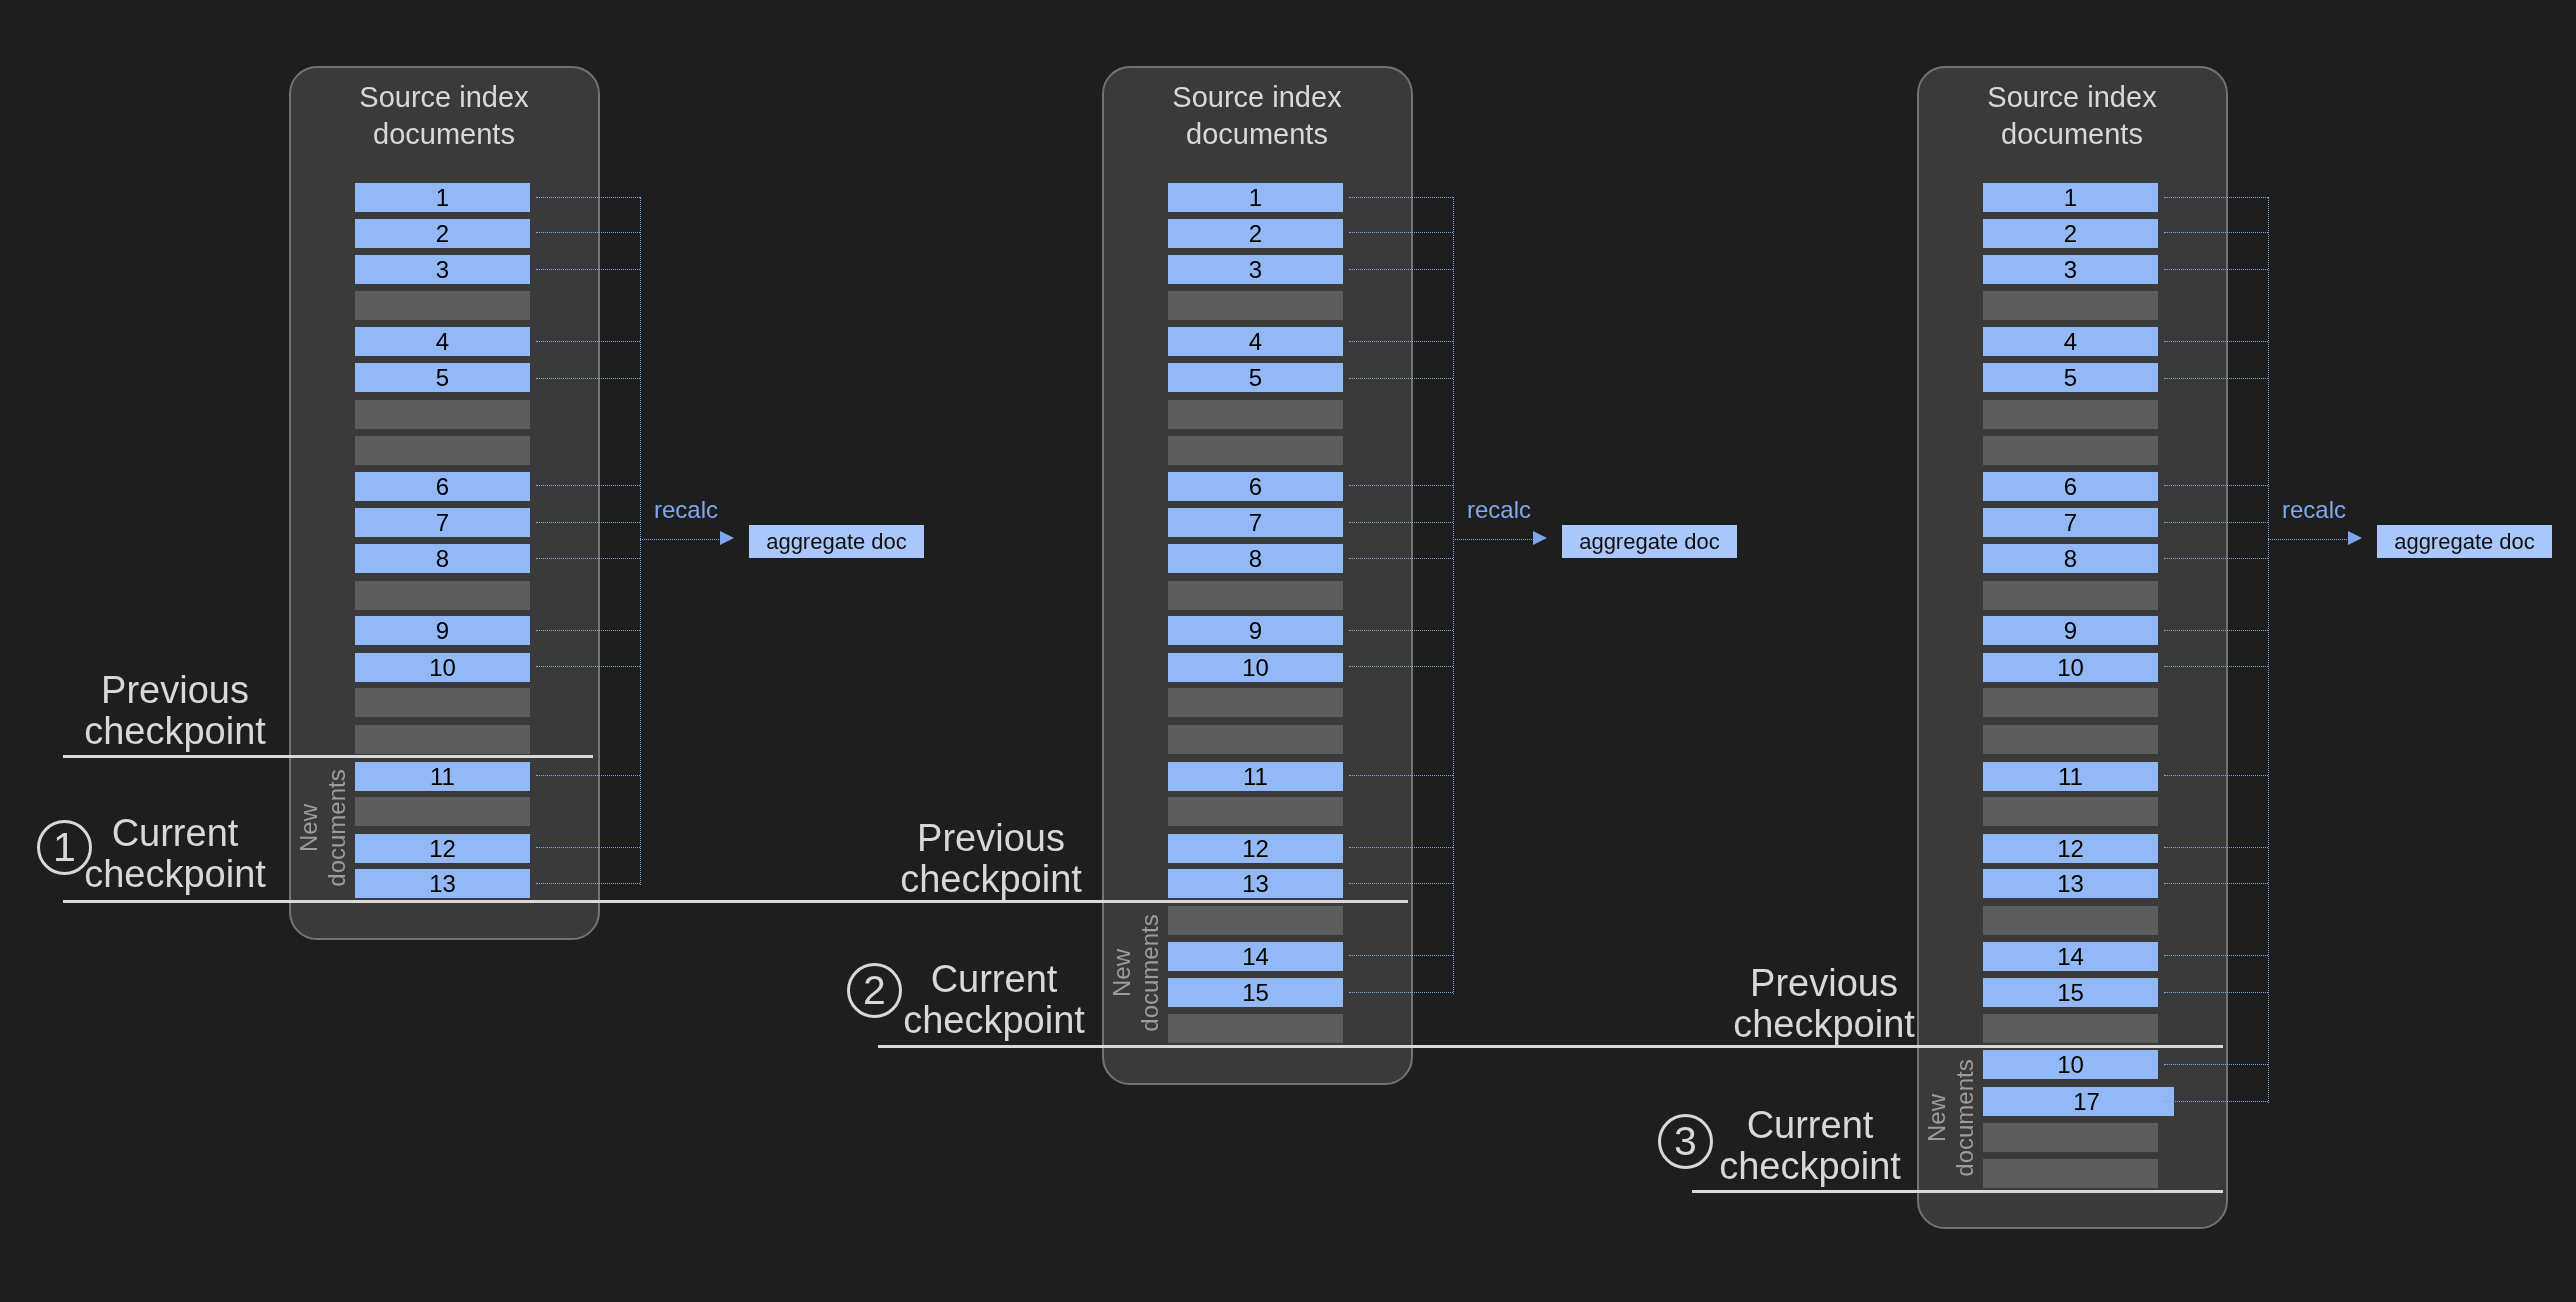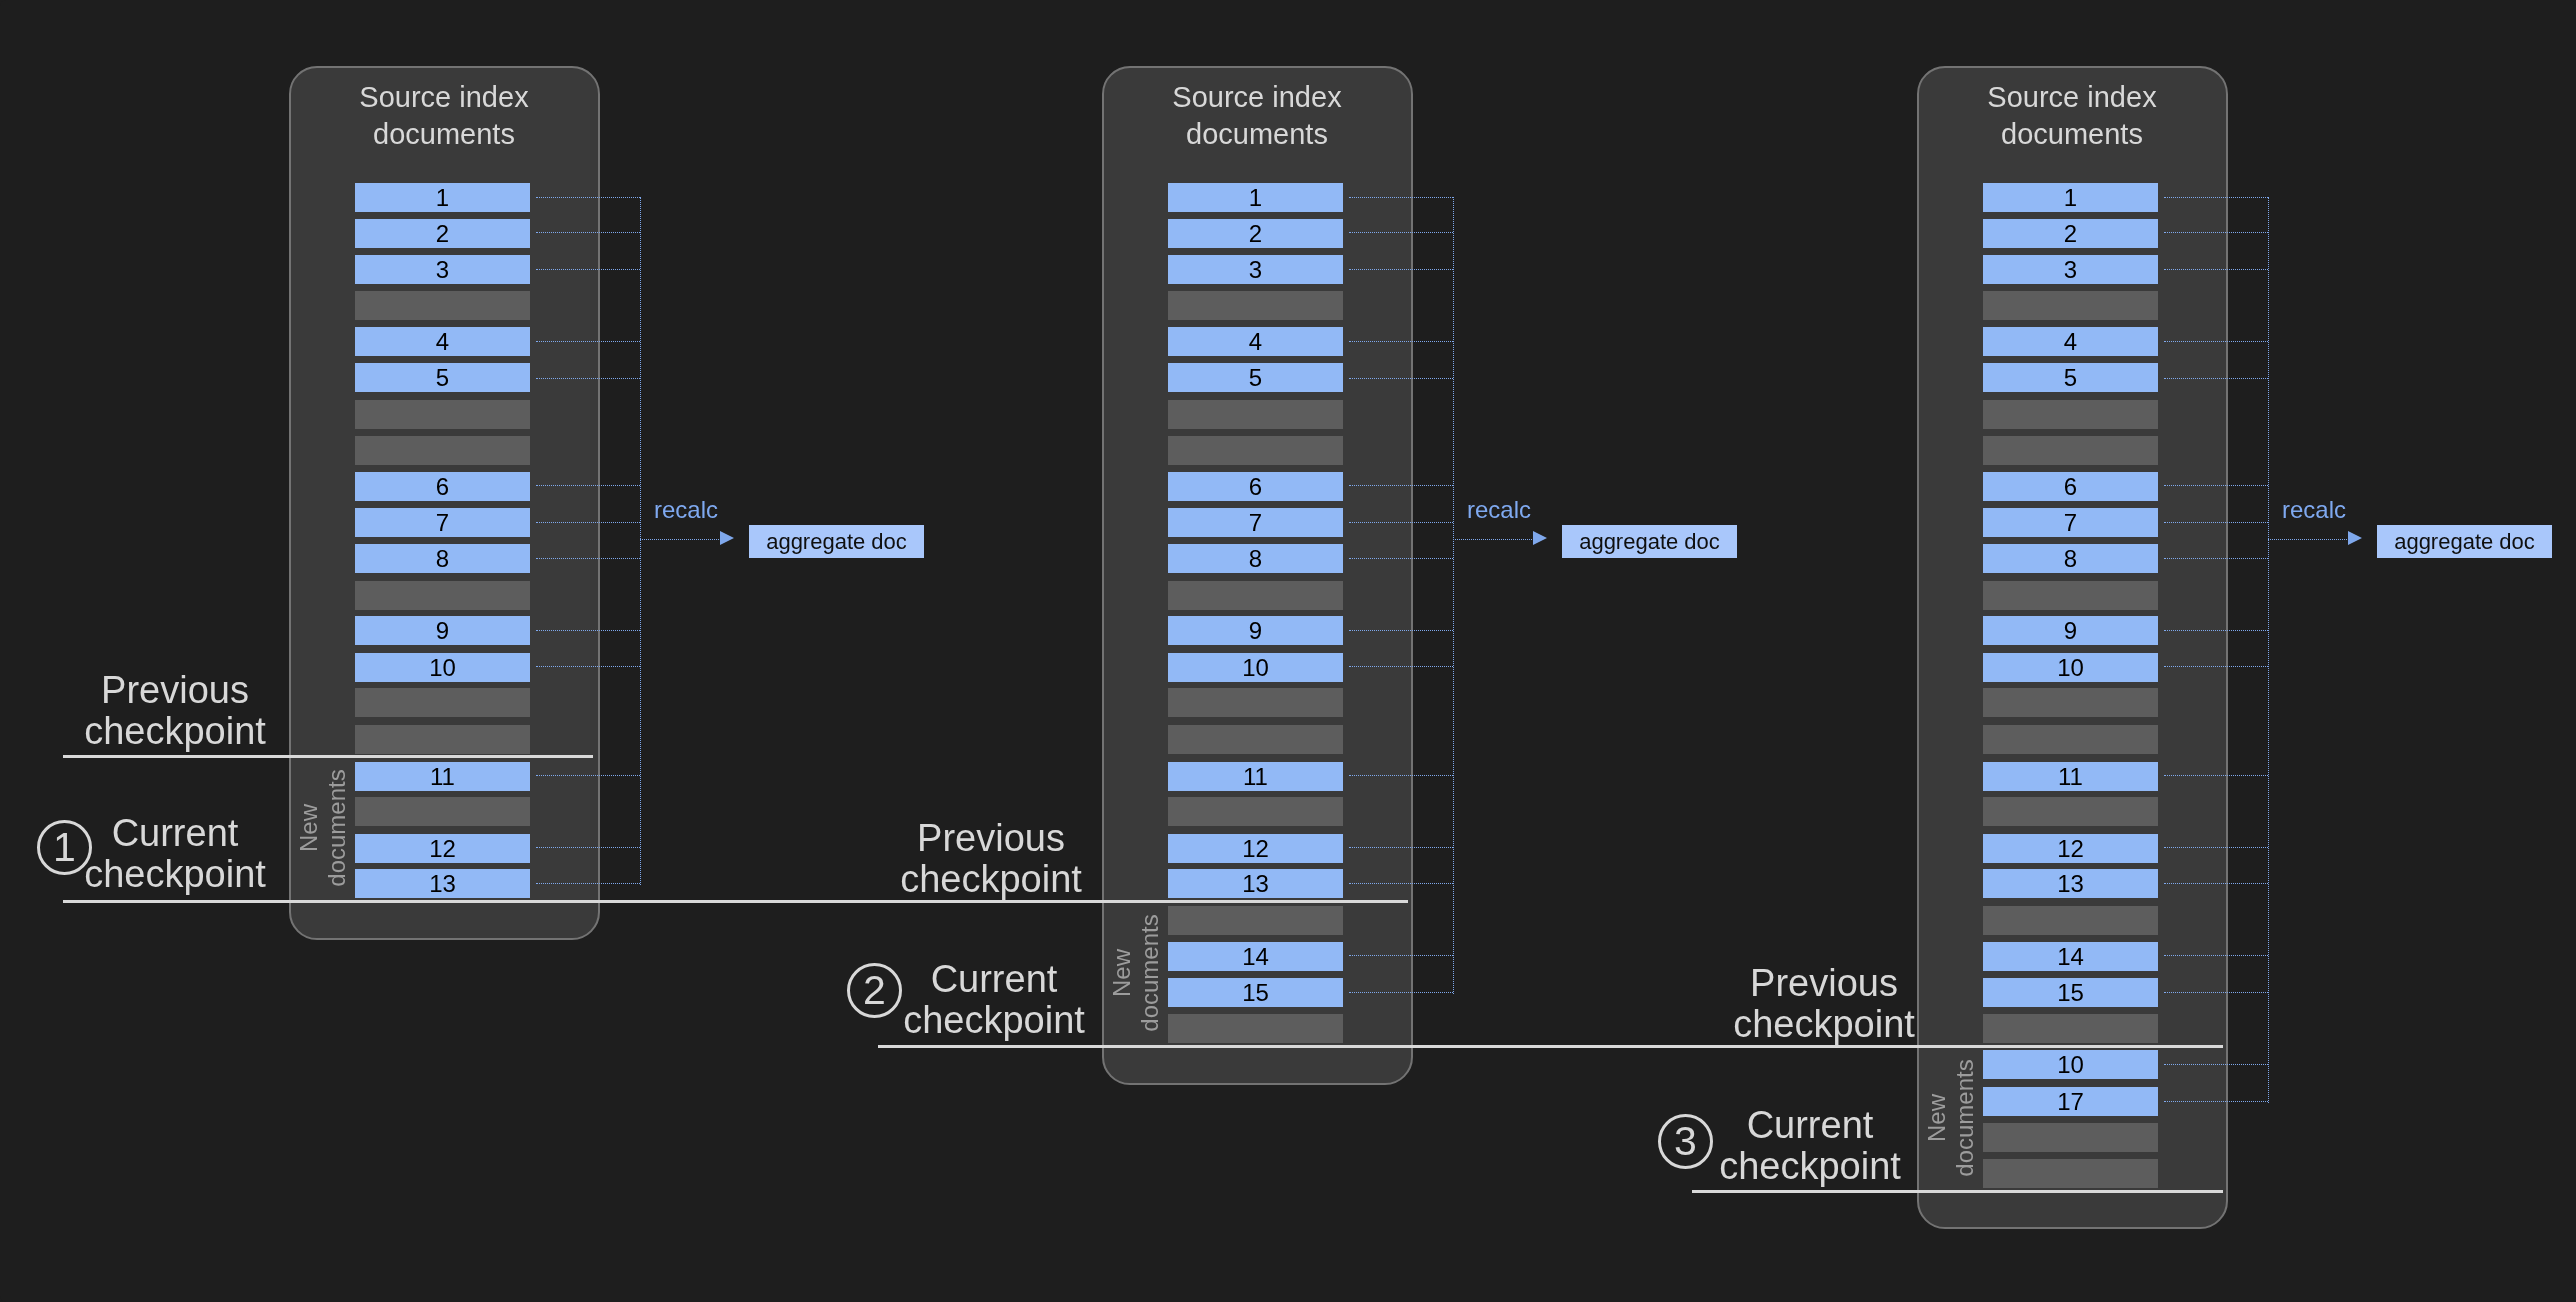--- a/index.html
+++ b/index.html
@@ -181,21 +181,21 @@
     <div class="row doc" style="left: 1983px; top: 869px; width: 175px; height: 29px;">13</div>
     <div class="hconn" style="left: 2164px; top: 883px; width: 104px; height: 0px;"></div>
     <div class="row empty" style="left: 1983px; top: 906px; width: 175px; height: 29px;"></div>
     <div class="row doc" style="left: 1983px; top: 942px; width: 175px; height: 29px;">14</div>
     <div class="hconn" style="left: 2164px; top: 955px; width: 104px; height: 0px;"></div>
     <div class="row doc" style="left: 1983px; top: 978px; width: 175px; height: 29px;">15</div>
     <div class="hconn" style="left: 2164px; top: 992px; width: 104px; height: 0px;"></div>
     <div class="row empty" style="left: 1983px; top: 1014px; width: 175px; height: 29px;"></div>
     <div class="row doc" style="left: 1983px; top: 1050px; width: 175px; height: 29px;">10</div>
     <div class="hconn" style="left: 2164px; top: 1064px; width: 104px; height: 0px;"></div>
-    <div class="row doc" style="left: 1983px; top: 1087px; width: 175px; height: 29px;">17</div>
+    <div class="row doc" style="left: 1983px; top: 1087px; width: 175px; height: 29px; padding-left: 16px;">17</div>
     <div class="hconn" style="left: 2164px; top: 1101px; width: 104px; height: 0px;"></div>
     <div class="row empty" style="left: 1983px; top: 1123px; width: 175px; height: 29px;"></div>
     <div class="row empty" style="left: 1983px; top: 1159px; width: 175px; height: 29px;"></div>
     <div class="vconn" style="left: 2268px; top: 197px; width: 0px; height: 906px;"></div>
     <div class="hconn" style="left: 2268px; top: 539px; width: 81px; height: 0px;"></div>
     <div class="arrowhead" style="left: 2348px; top: 531px;"></div>
     <div class="recalc" style="left: 2282px; top: 496px;">recalc</div>
     <div class="aggbox" style="left: 2377px; top: 525px; width: 175px; height: 33px;">aggregate doc</div>
     <div class="newdocs" style="left: 1876px; top: 1088px; width: 150px; height: 60px;">New documents</div>
     <div class="cpline" style="left: 63px; top: 755px; width: 530px;"></div>

